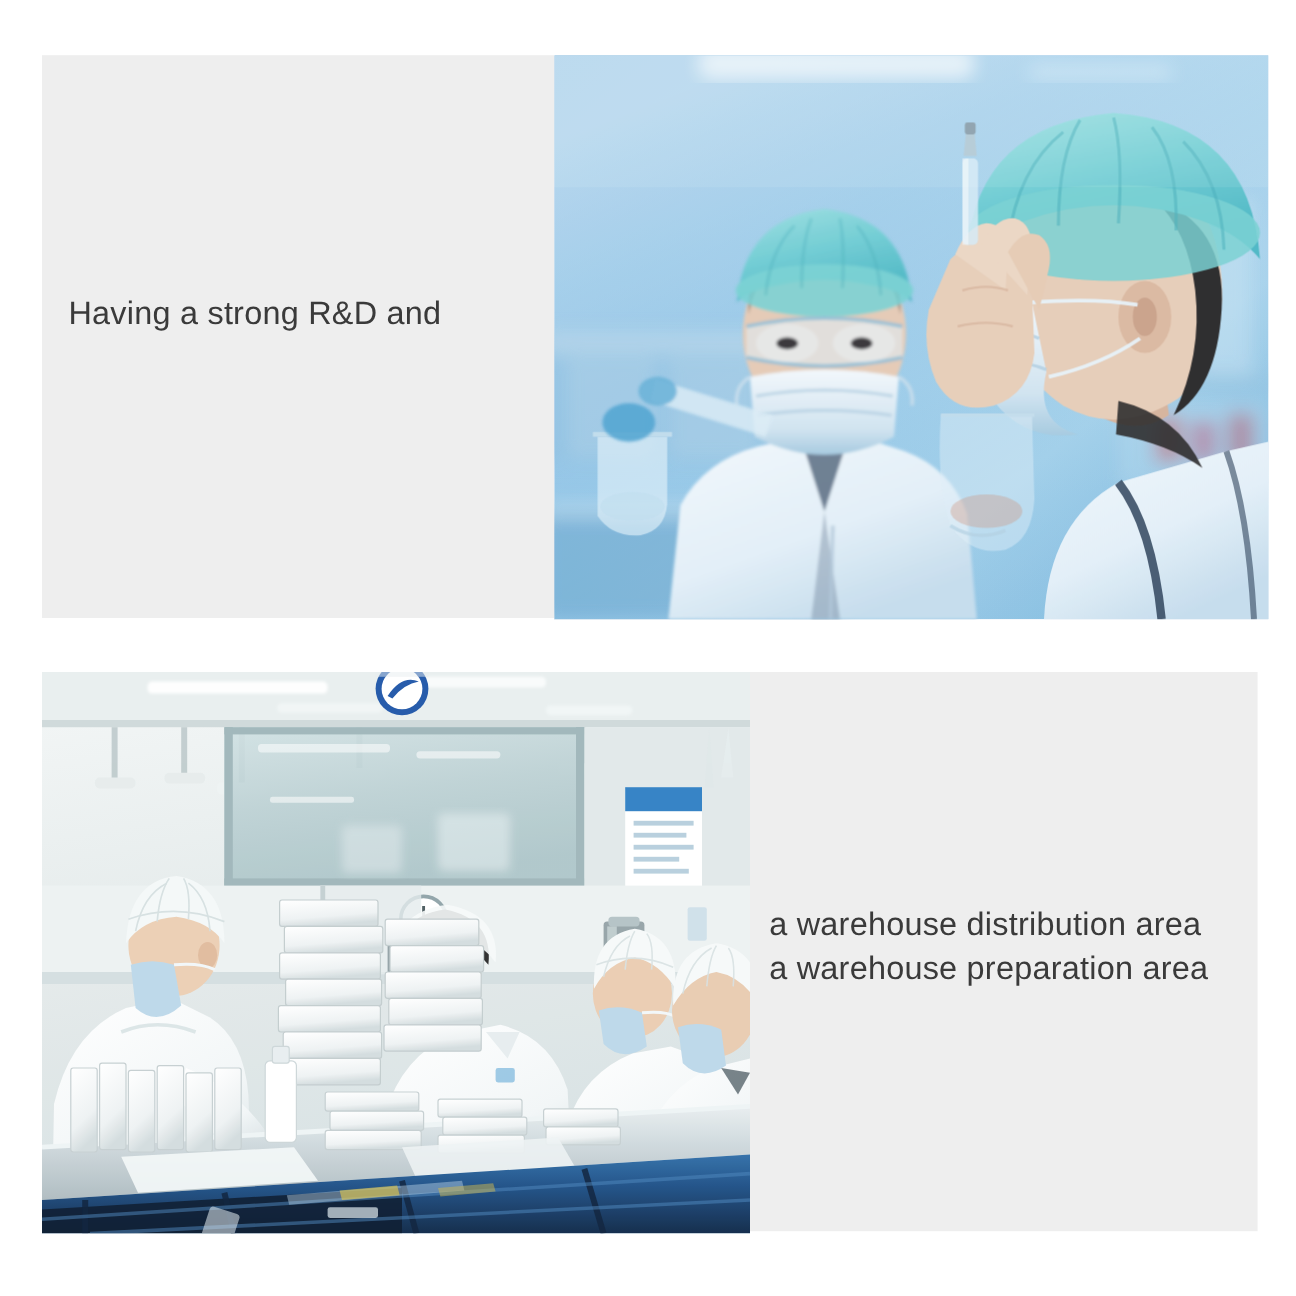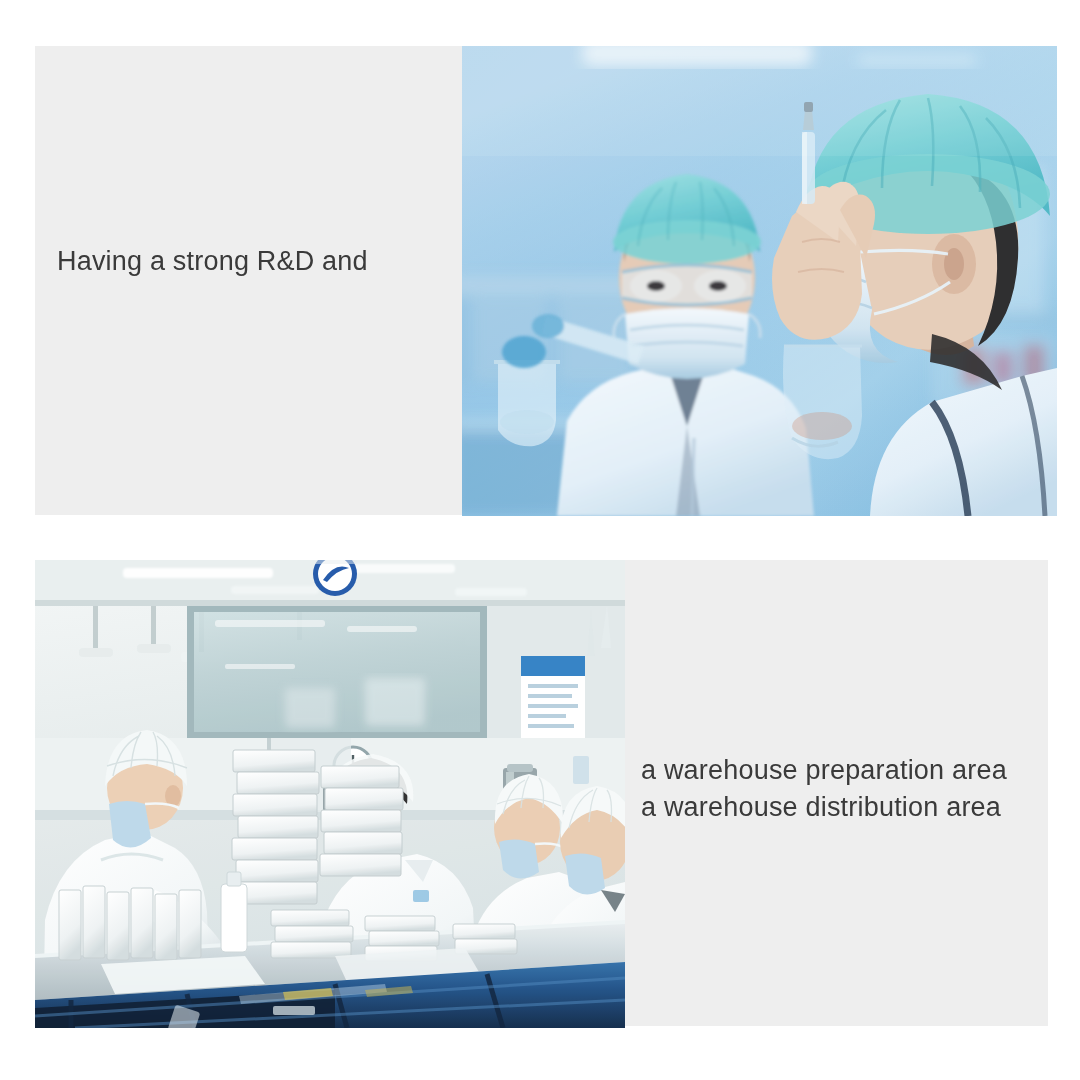--- a/index.html
+++ b/index.html
@@ -543,17 +543,17 @@
       <path d="M248 432 L296 428 L298 436 L250 440 Z" fill="#d9c24a" opacity="0.65"></path>
       <path d="M330 430 L376 426 L378 433 L332 437 Z" fill="#cbb64a" opacity="0.5"></path>
 
       <rect width="590" height="468" fill="#ffffff" opacity="0.04"></rect>
     </svg>
   </div>
 
   <div class="panel" id="panel-bottom-right"></div>
 
   <div class="caption" id="caption-bottom">
+    <span class="line">a warehouse distribution area</span>
     <span class="line">a warehouse preparation area</span>
-    <span class="line">a warehouse distribution area</span>
   </div>
 
 </div>
 
 </body></html>

